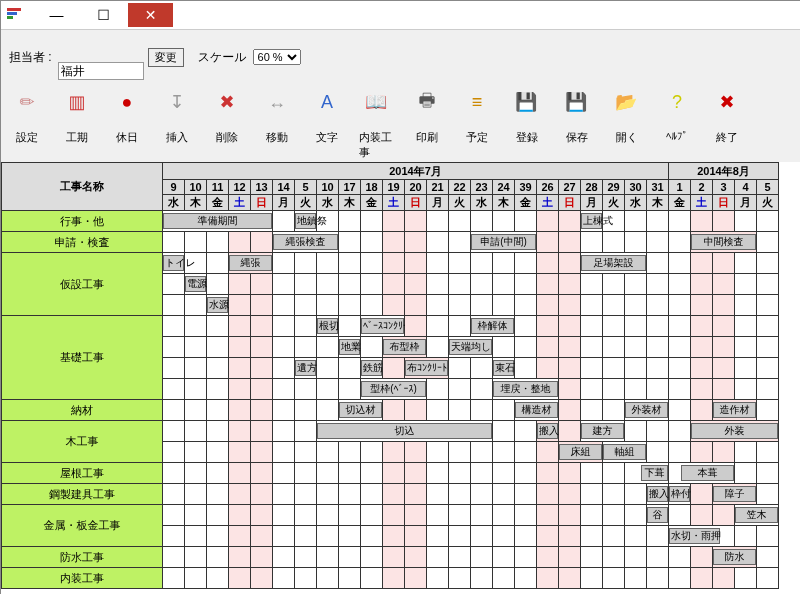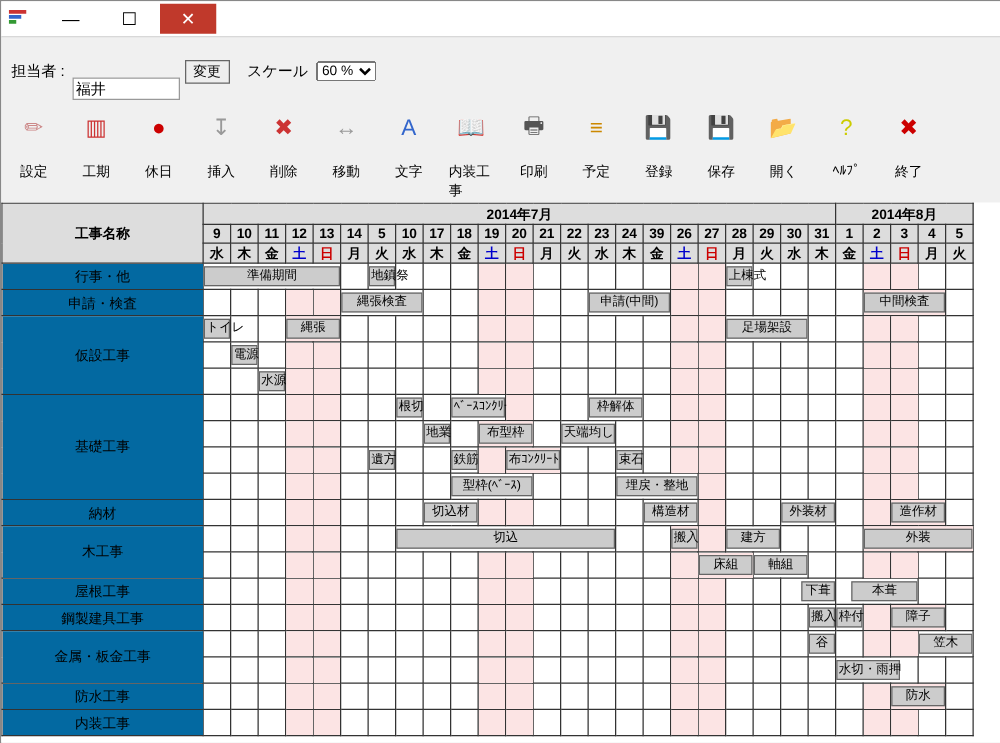--- a/index.html
+++ b/index.html
@@ -19,21 +19,21 @@
 .toolbar1 select{font-size:11px}
 .info-line{padding:2px 8px;background:#f0f0f0;font-size:12px}
 .toolbar2{display:flex;padding:6px 8px 2px;gap:14px;background:#f0f0f0}
 .tool-btn{display:flex;flex-direction:column;align-items:center;width:36px;cursor:pointer}
 .tool-icon{width:28px;height:24px;display:flex;align-items:center;justify-content:center;font-size:18px}
 .tool-label{font-size:11px;margin-top:16px}
 .period-line{padding:3px 8px;background:#f0f0f0;border-top:1px solid #ccc;border-bottom:1px solid #ccc}
 .gantt-area{position:relative;height:432px;overflow:hidden;background:#fff}
 .gantt-table{border-collapse:collapse;table-layout:fixed}
 .gantt-table th,.gantt-table td{border:1px solid #333;padding:0;text-align:center;font-size:11px;vertical-align:middle}
-.row-hdr{width:160px;text-align:left;padding-left:4px;background:#0369a1;font-size:13px;height:20px}
+.row-hdr{width:160px;text-align:left;padding-left:4px;background:#bef264;font-size:13px;height:20px}
 .month-hdr{background:#ddd;height:16px;font-size:12px}
 .day-hdr{background:#ddd;width:21px;height:14px;font-size:10px}
 .wd-hdr{background:#ddd;width:21px;height:14px;font-size:10px}
 .sat{color:#00c}
 .sun{color:#c00}
 .name-hdr{background:#ddd;font-size:13px}
 .task-row td{height:20px;position:relative}
 .task-cell{position:relative;height:20px}
 .bar{position:absolute;height:14px;top:2px;background:#ccc;border:1px solid #666;font-size:10px;line-height:14px;white-space:nowrap;overflow:visible;padding:0 1px}
 .cat-row{font-size:13px}

